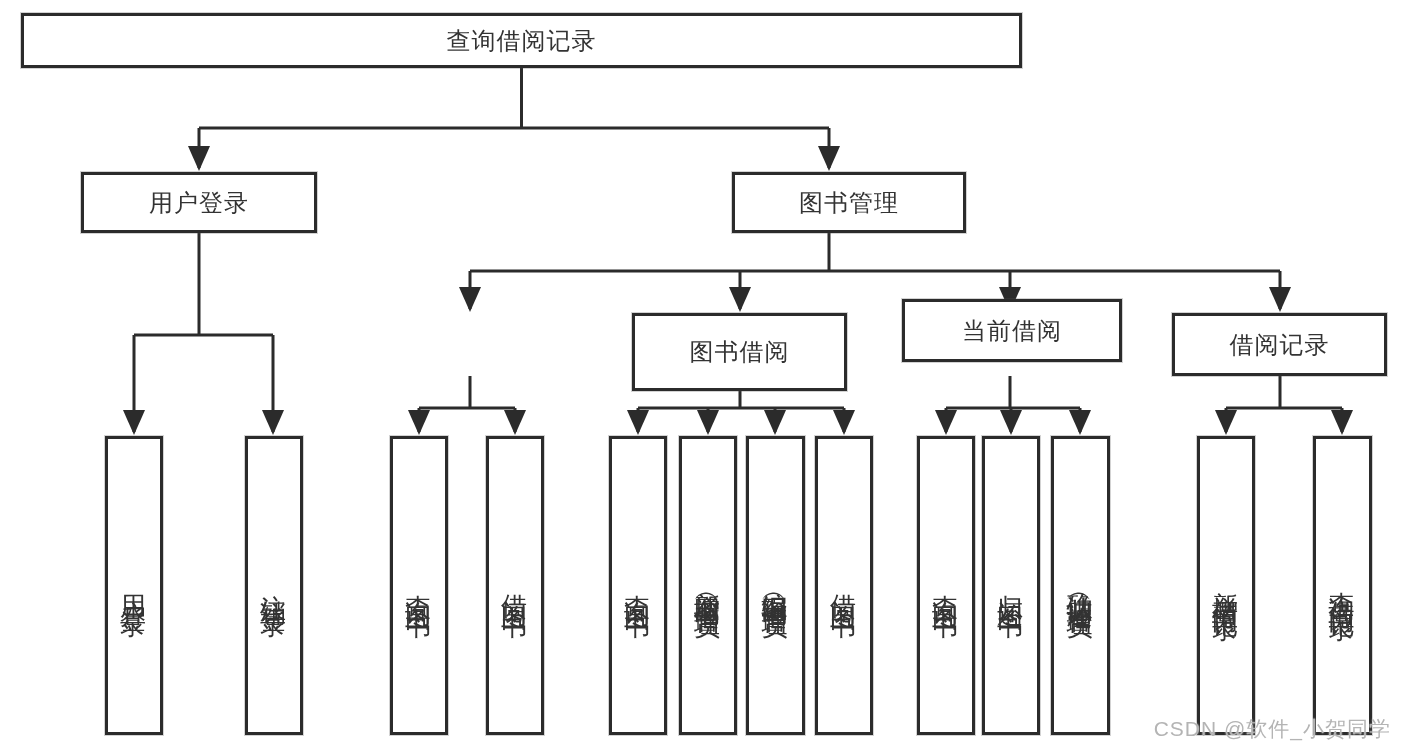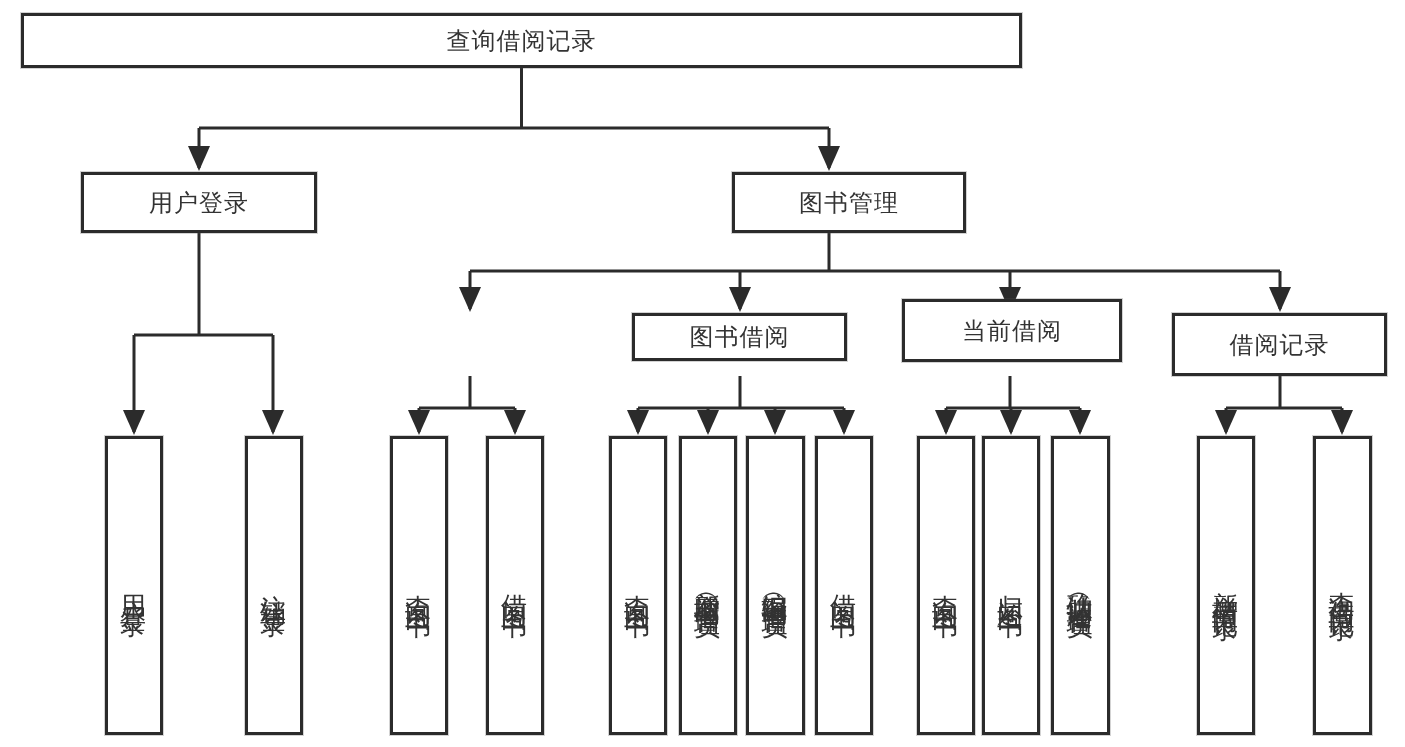--- a/index.html
+++ b/index.html
@@ -105,21 +105,21 @@
     <span>查询借阅记录</span>
   </div>
 
   <div class="hnode" style="left:81px;top:172px;width:236px;height:61px">
     <span>用户登录</span>
   </div>
   <div class="hnode" style="left:732px;top:172px;width:234px;height:61px">
     <span>图书管理</span>
   </div>
 
-  <div class="hnode" style="left:632px;top:313px;width:215px;height:48px">
+  <div class="hnode" style="left:632px;top:313px;width:215px;height:78px">
     <span>图书借阅</span>
   </div>
   <div class="hnode" style="left:902px;top:299px;width:220px;height:63px">
     <span>当前借阅</span>
   </div>
   <div class="hnode" style="left:1172px;top:313px;width:215px;height:63px">
     <span>借阅记录</span>
   </div>
 
   <div class="vnode" style="left:105px">
@@ -159,13 +159,14 @@
     <span class="vtext ls-9">确认归还（管理员）</span>
   </div>
 
   <div class="vnode" style="left:1197px">
     <span class="vtext ls-6">新增借阅记录</span>
   </div>
   <div class="vnode" style="left:1313px;width:59px">
     <span class="vtext ls-6">查询借阅记录</span>
   </div>
 
+  <div class="watermark">CSDN @软件_小贺同学</div>
 </div>
 
 </body></html>

